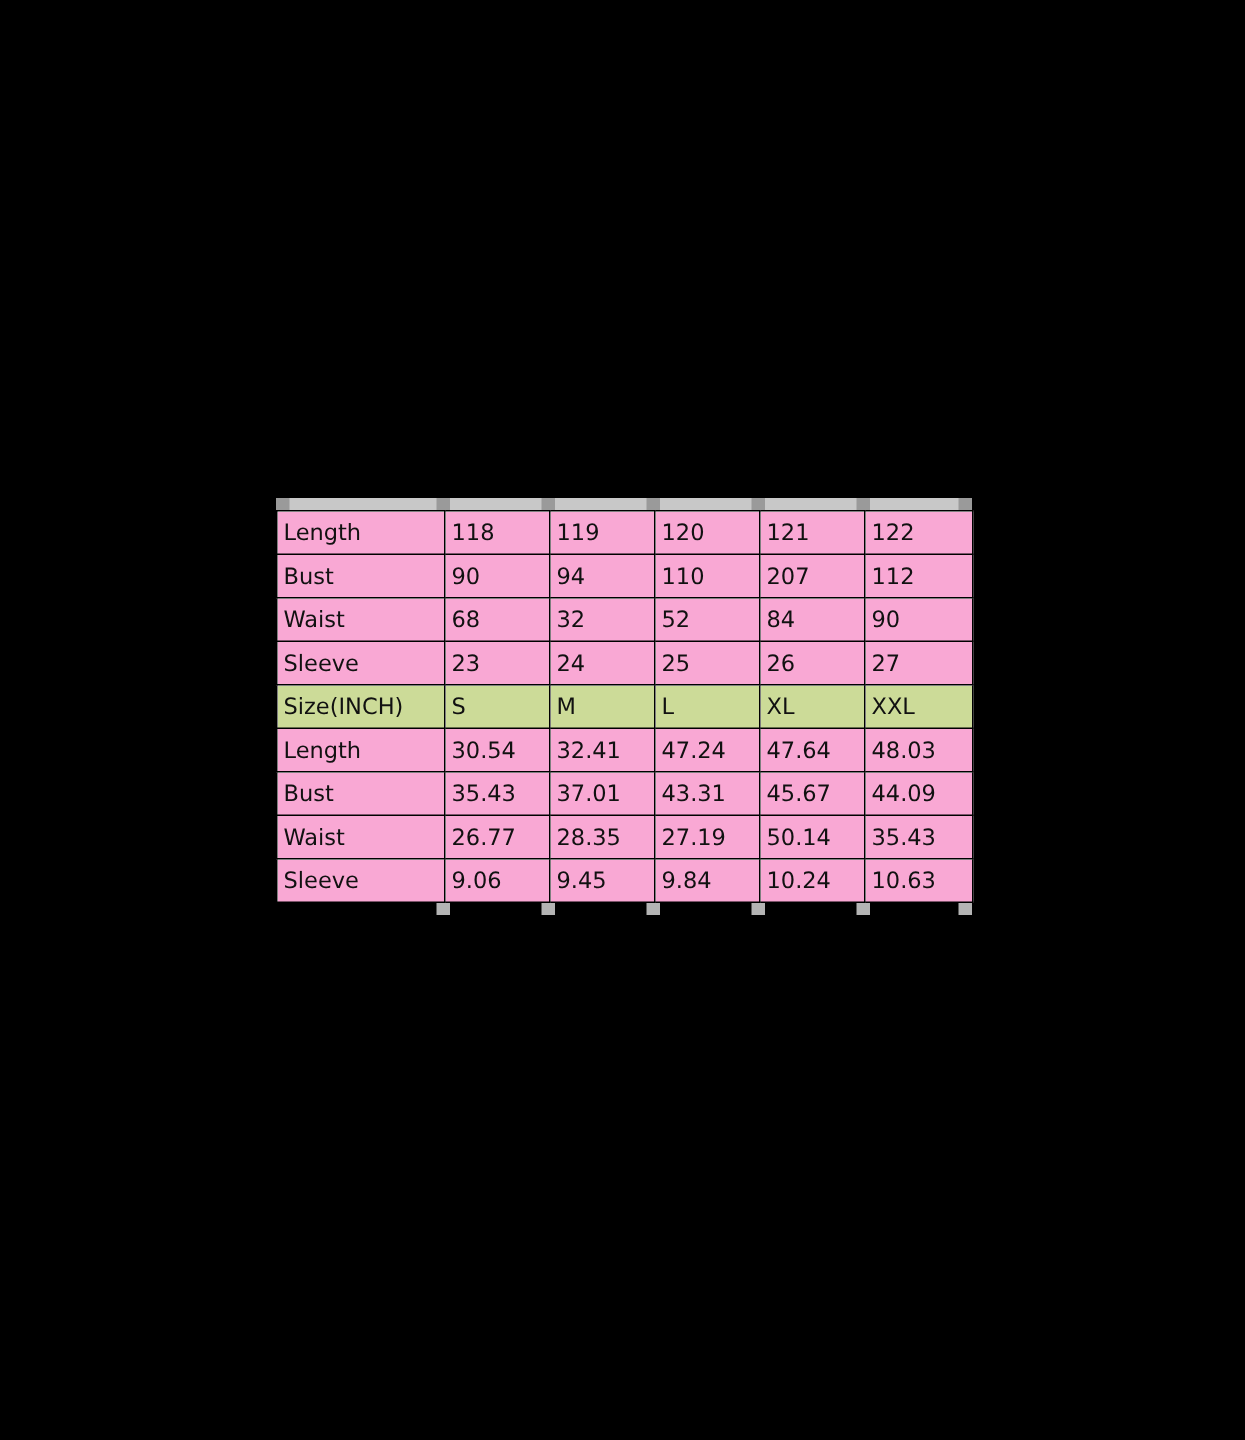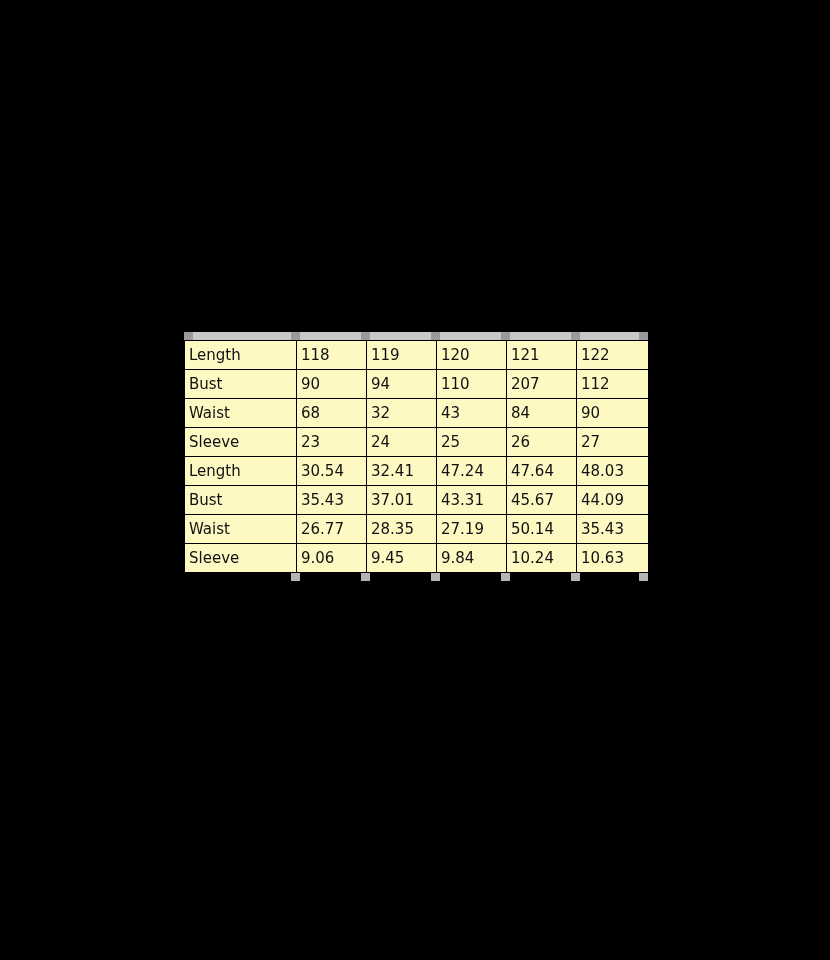--- a/index.html
+++ b/index.html
@@ -54,21 +54,21 @@
   table.size-chart td {
     border: 1px solid #000000;
     height: 28px;
     padding: 0 0 0 4px;
     font-size: 15px;
     line-height: 26px;
     color: #111111;
     white-space: nowrap;
     overflow: hidden;
     vertical-align: middle;
-    background: #fef9c3;
+    background: #f9a8d4;
   }
   
   table.size-chart col.c-label { width: 112px; }
   table.size-chart col.c-size  { width: 70px;  }
   table.size-chart col.c-size-last { width: 72px; }
 
   
   tr.header-row td { background: #ccdb98; }
   td.row-label    { background: #ccdb98; }
 
@@ -117,34 +117,42 @@
         <td>94</td>
         <td>110</td>
         <td>207</td>
         <td>112</td>
       </tr>
 
       <tr>
         <td class="row-label">Waist</td>
         <td>68</td>
         <td>32</td>
-        <td>43</td>
+        <td>52</td>
         <td>84</td>
         <td>90</td>
       </tr>
 
       <tr>
         <td class="row-label">Sleeve</td>
         <td>23</td>
         <td>24</td>
         <td>25</td>
         <td>26</td>
         <td>27</td>
       </tr>
 
+      <tr class="header-row">
+        <td class="row-label">Size(INCH)</td>
+        <td>S</td>
+        <td>M</td>
+        <td>L</td>
+        <td>XL</td>
+        <td>XXL</td>
+      </tr>
 
       <tr>
         <td class="row-label">Length</td>
         <td>30.54</td>
         <td>32.41</td>
         <td>47.24</td>
         <td>47.64</td>
         <td>48.03</td>
       </tr>
 

